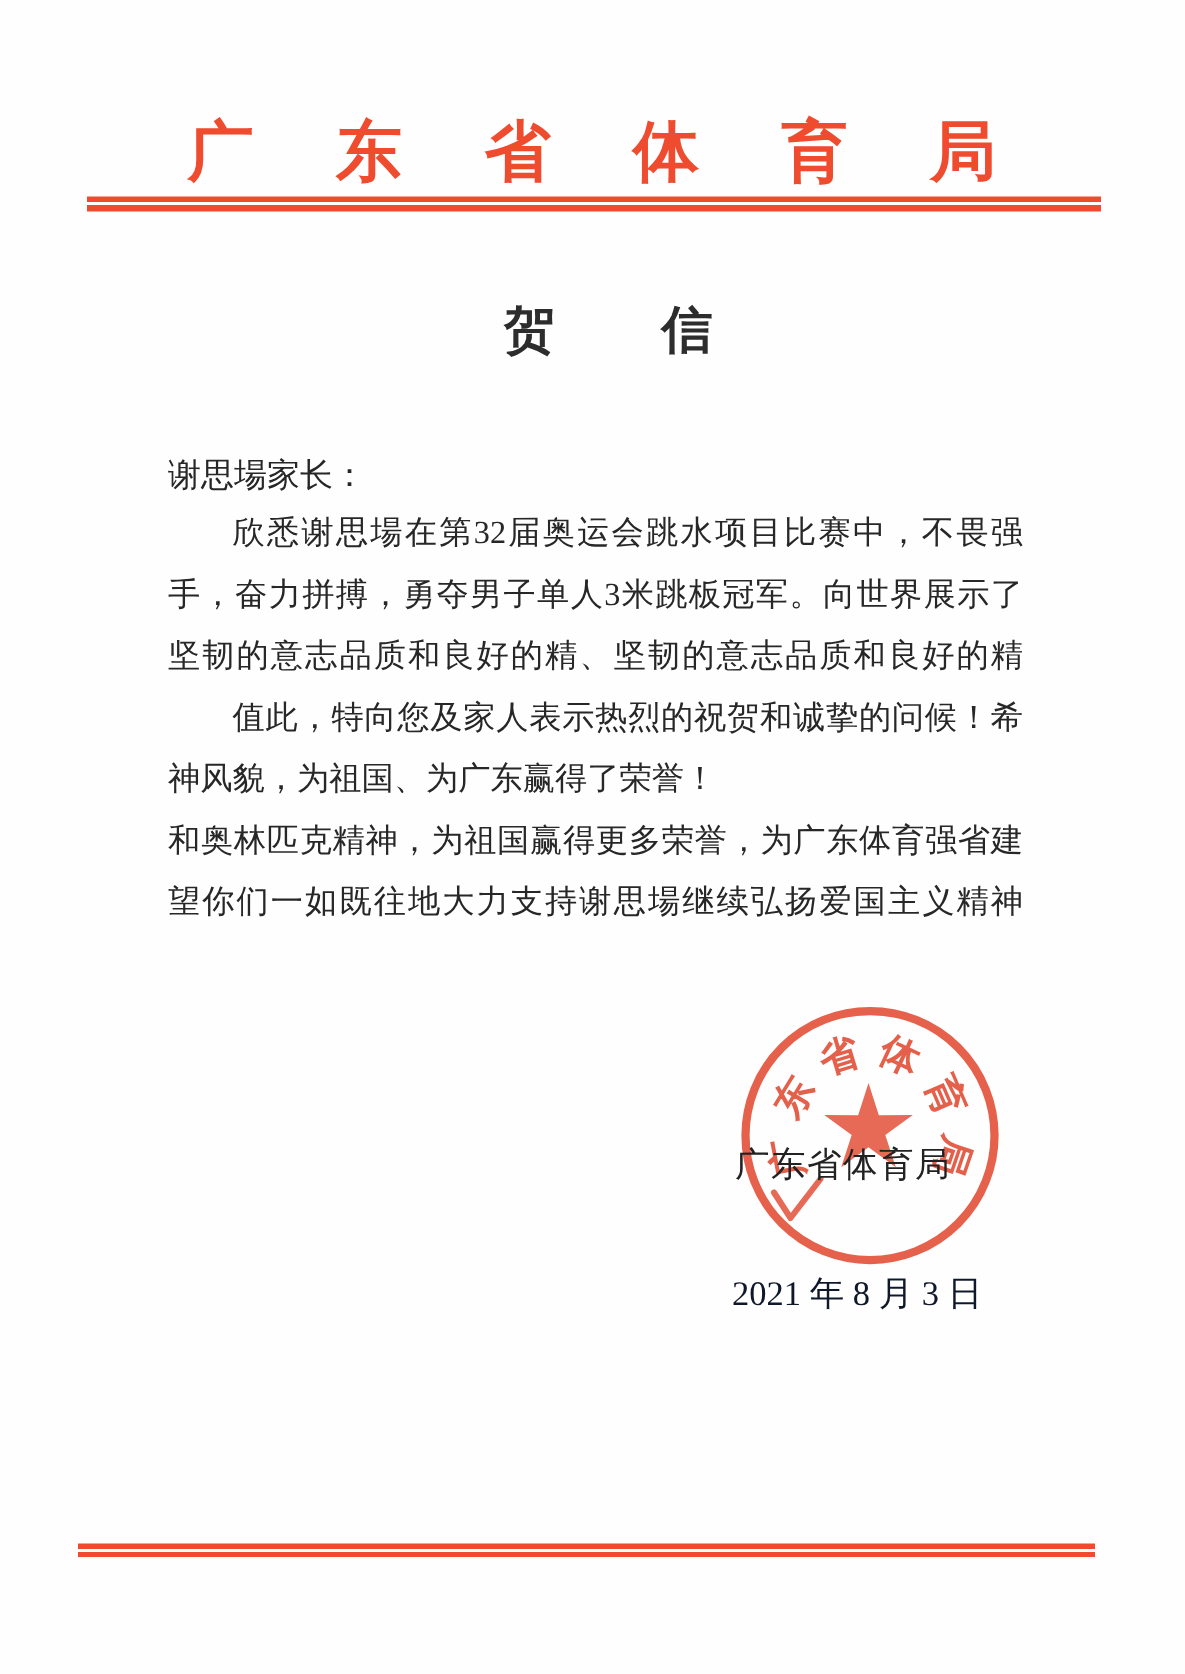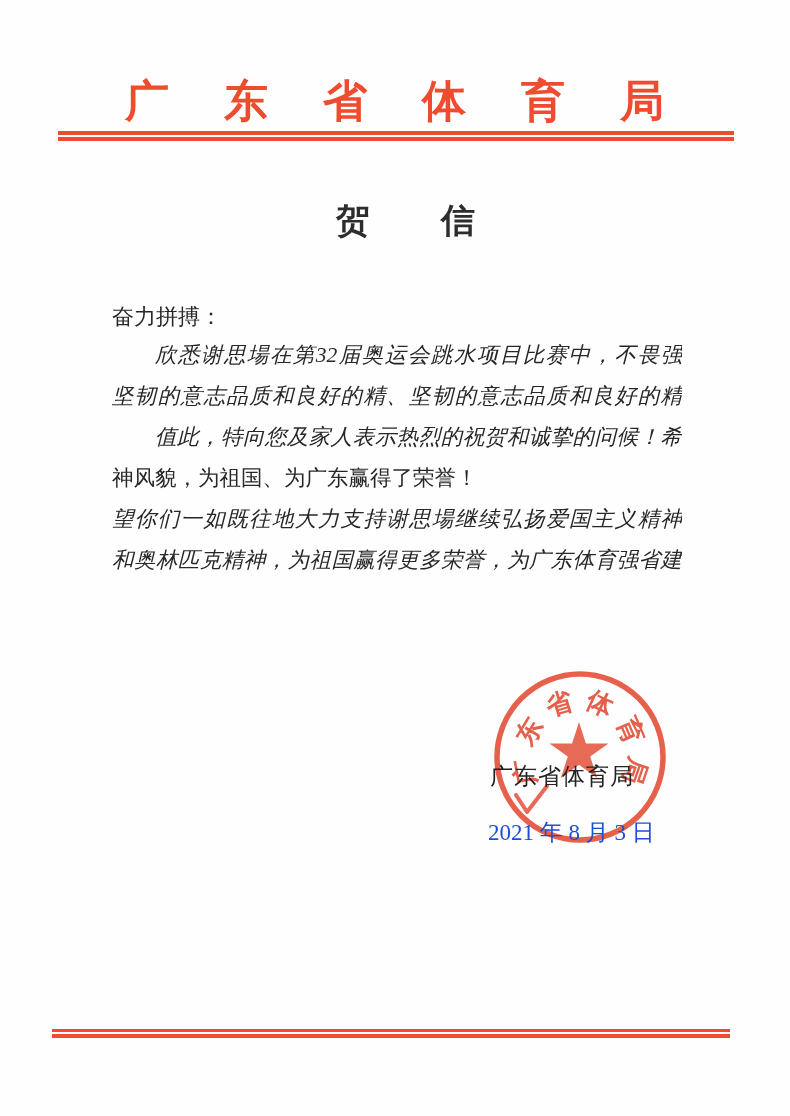--- a/index.html
+++ b/index.html
@@ -88,71 +88,71 @@
   .line {
     height: 41px;
     line-height: 41px;
     white-space: normal;
     overflow: hidden;
   }
   .just {
     text-align: justify;
     text-align-last: justify;
     text-justify: inter-character;
-    font-style: italic;
   }
   .indent {
     text-indent: 43px;
   }
   .signature {
     position: absolute;
     left: 490px;
     top: 764px;
     font-size: 23px;
     line-height: 26px;
     letter-spacing: 1px;
     color: #222222;
     z-index: 3;
   }
   .date {
     position: absolute;
     left: 488px;
-    top: 820px;
+    top: 850px;
     font-size: 23px;
     line-height: 26px;
-    color: #1d4ed8;
+    color: #0f172a;
     z-index: 3;
   }
   .seal {
     position: absolute;
     left: 483px;
     top: 663px;
     z-index: 2;
   }
 </style>
 </head>
 <body>
 
 <div class="page">
 
   <div class="letterhead">广东省体育局</div>
 
   <div class="rule rule-top"></div>
 
   <div class="doc-title">贺　　信</div>
 
-  <div class="salutation">奋力拼搏：</div>
+  <div class="salutation">谢思場家长：</div>
 
   <div class="body-block">
     <div class="line just indent">欣悉谢思場在第32届奥运会跳水项目比赛中，不畏强</div>
+    <div class="line just">手，奋力拼搏，勇夺男子单人3米跳板冠军。向世界展示了</div>
     <div class="line just">坚韧的意志品质和良好的精、坚韧的意志品质和良好的精</div>
     <div class="line just indent">值此，特向您及家人表示热烈的祝贺和诚挚的问候！希</div>
     <div class="line">神风貌，为祖国、为广东赢得了荣誉！</div>
+    <div class="line just">和奥林匹克精神，为祖国赢得更多荣誉，为广东体育强省建</div>
     <div class="line just">望你们一如既往地大力支持谢思場继续弘扬爱国主义精神</div>
-    <div class="line just">和奥林匹克精神，为祖国赢得更多荣誉，为广东体育强省建</div>
   </div>
 
   <svg class="seal" width="200" height="190" viewBox="0 0 200 190">
 
     <circle cx="97" cy="94" r="83" fill="none" stroke="#e0452c" stroke-width="5.5" opacity="0.85"></circle>
 
     <polygon points="96,59 89.1,80.5 66.5,80.4 84.8,93.6 77.8,115.1 96,101.8 114.2,115.1 107.2,93.6 125.5,80.4 102.9,80.5" fill="#e0452c" opacity="0.8"></polygon>
 
     <path id="sealArc" d="M 57.7 121.5 A 48 48 0 1 1 136.3 121.5" fill="none"></path>
     <text font-size="26" font-weight="bold" fill="#e0452c" opacity="0.85" letter-spacing="9" font-family="Liberation Serif, serif">

